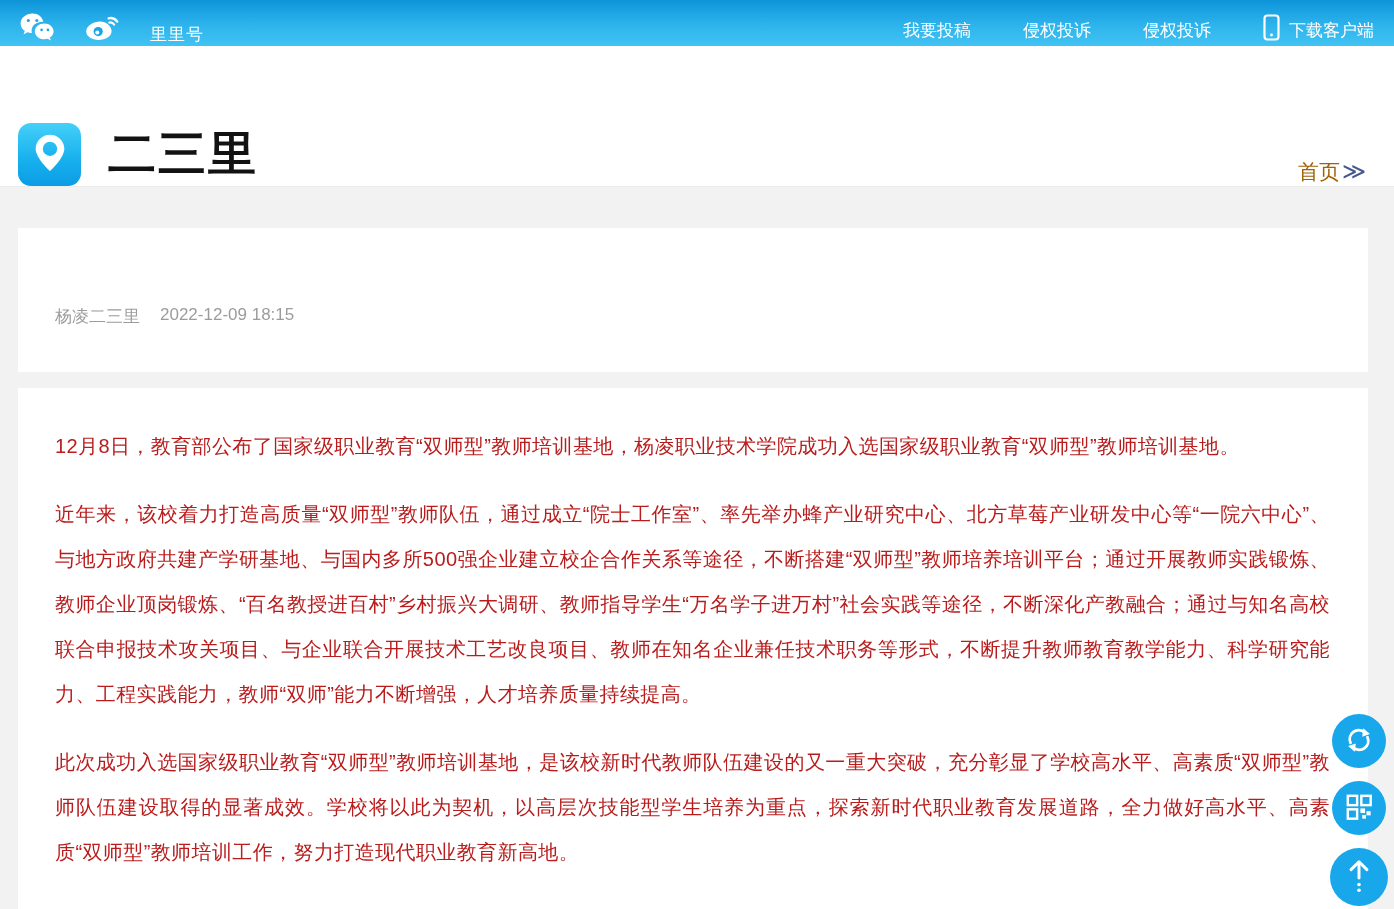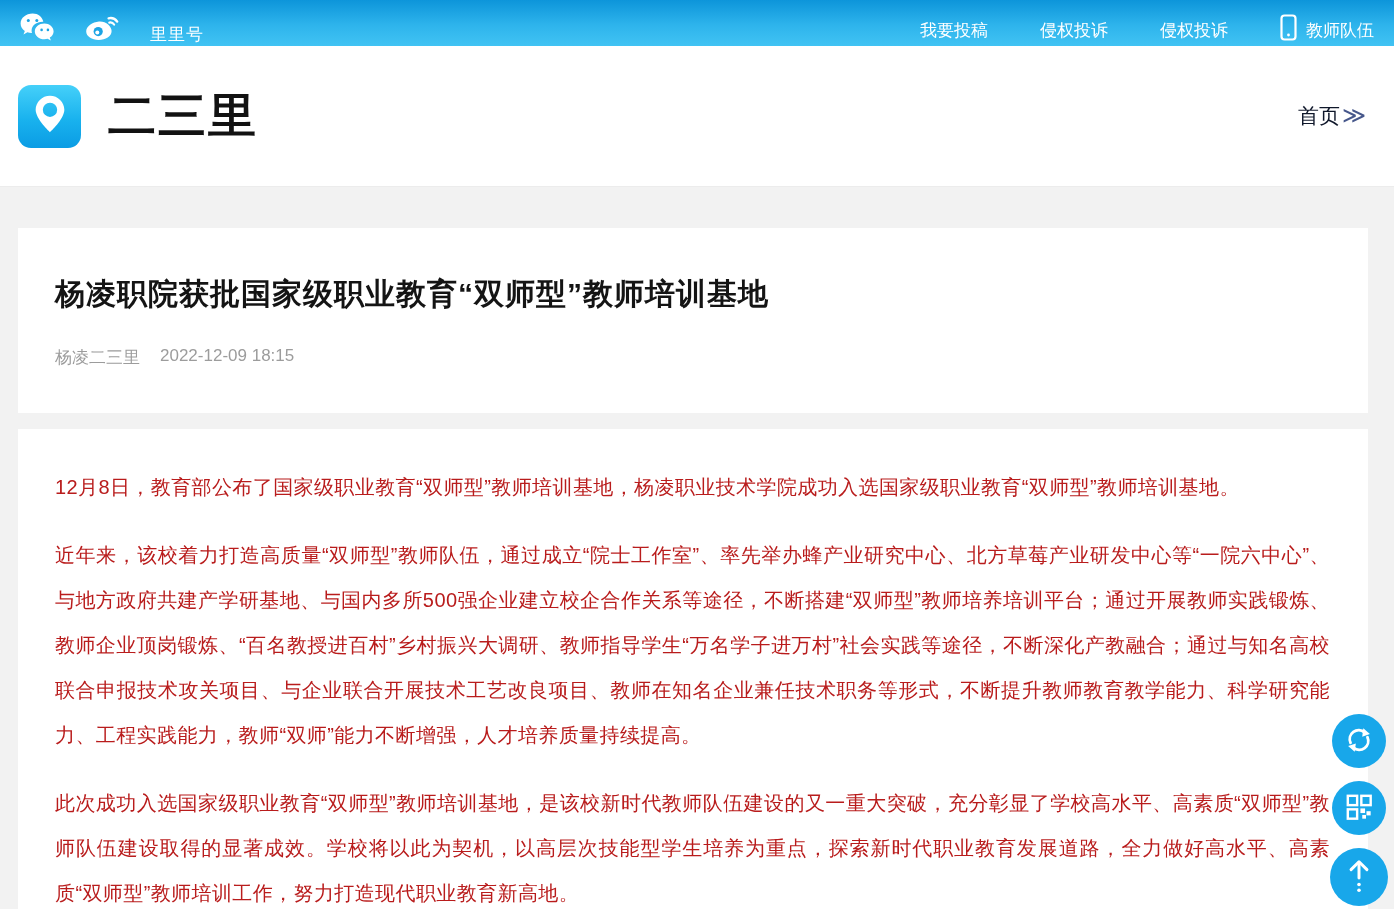--- a/index.html
+++ b/index.html
@@ -9,29 +9,29 @@
   
   .topbar { height:46px; background:linear-gradient(180deg,#0d95da 0%,#2eb4ec 55%,#41c3f3 100%);
     display:flex; align-items:flex-end; padding:0 20px; }
   .topbar .social { display:flex; align-items:center; gap:28px; }
   .topbar .brand { color:#fff; font-size:17px; margin-left:30px; letter-spacing:1px; }
   .topbar .right { margin-left:auto; display:flex; align-items:center; gap:52px; }
   .topbar .right a { color:#fff; font-size:17px; text-decoration:none; display:flex;
     align-items:center; gap:9px; cursor:pointer; }
 
   
-  .header { height:141px; background:#fff; display:flex; align-items:center;
+  .header { height:141px; background:#fff; display:flex; align-items:flex-end;
     padding:0 28px 0 18px; border-bottom:1px solid #ececec; }
   .logo-box { width:63px; height:63px; border-radius:13px; cursor:pointer;
     background:linear-gradient(180deg,#45d0f9 0%,#19b2ee 55%,#0b9ce4 100%);
     display:flex; align-items:center; justify-content:center; }
   .logo-text { font-size:48px; font-weight:900; color:#121212; margin-left:27px;
     cursor:pointer; letter-spacing:2px; }
   .home-link { margin-left:auto; display:flex; align-items:baseline; cursor:pointer; }
-  .home-label { font-size:21px; color:#0f172a; }
+  .home-label { font-size:21px; color:#a16207; }
   .home-arrow { font-size:23px; color:#46578b; margin-left:2px; }
 
   
   .page { background:#f2f2f2; height:722px; padding:41px 26px 0 18px; }
   .card { background:#ffffff; }
   .card-title { padding:46px 37px 44px; }
   .card-title h1 { font-size:30px; font-weight:700; color:#141414; letter-spacing:1px; }
   .meta { margin-top:31px; display:flex; align-items:flex-start; gap:20px;
     font-size:17px; color:#9c9c9c; }
   .card-body { margin-top:16px; padding:36px 38px 60px 37px; }
@@ -75,21 +75,21 @@
     <a>我要投稿</a>
     <a>侵权投诉</a>
     <a>侵权投诉</a>
     <a>
       <span>
         <svg width="17" height="27" viewBox="0 0 17 27">
           <rect x="1.5" y="1.5" width="14" height="24" rx="3" fill="none" stroke="#fff" stroke-width="2.2"></rect>
           <circle cx="8.5" cy="21" r="1.4" fill="#fff"></circle>
         </svg>
       </span>
-      <span>教师队伍</span>
+      <span>下载客户端</span>
     </a>
   </div>
 </div>
 
 <div class="header">
   <div class="logo-box">
     <span>
       <svg width="36" height="42" viewBox="0 0 40 48">
         <path fill="#fff" fill-rule="evenodd" d="M20 3C10.9 3 3.6 10.2 3.6 19.2c0 10.5 16.4 25.6 16.4 25.6s16.4-15.1 16.4-25.6C36.4 10.2 29.1 3 20 3zm0 24.4a8.2 8.2 0 1 1 0-16.4 8.2 8.2 0 0 1 0 16.4z"></path>
       </svg>
@@ -98,21 +98,20 @@
   <div class="logo-text">二三里</div>
   <div class="home-link">
     <span class="home-label">首页</span>
     <span class="home-arrow">≫</span>
   </div>
 </div>
 
 <div class="page">
 
   <div class="card card-title">
-    <h1>杨凌职院获批国家级职业教育“双师型”教师培训基地</h1>
     <div class="meta">
       <span>杨凌二三里</span>
       <span>2022-12-09 18:15</span>
     </div>
   </div>
 
   <div class="card card-body">
     <p>12月8日，教育部公布了国家级职业教育“双师型”教师培训基地，杨凌职业技术学院成功入选国家级职业教育“双师型”教师培训基地。</p>
     <p>近年来，该校着力打造高质量“双师型”教师队伍，通过成立“院士工作室”、率先举办蜂产业研究中心、北方草莓产业研发中心等“一院六中心”、与地方政府共建产学研基地、与国内多所500强企业建立校企合作关系等途径，不断搭建“双师型”教师培养培训平台；通过开展教师实践锻炼、教师企业顶岗锻炼、“百名教授进百村”乡村振兴大调研、教师指导学生“万名学子进万村”社会实践等途径，不断深化产教融合；通过与知名高校联合申报技术攻关项目、与企业联合开展技术工艺改良项目、教师在知名企业兼任技术职务等形式，不断提升教师教育教学能力、科学研究能力、工程实践能力，教师“双师”能力不断增强，人才培养质量持续提高。</p>
     <p>此次成功入选国家级职业教育“双师型”教师培训基地，是该校新时代教师队伍建设的又一重大突破，充分彰显了学校高水平、高素质“双师型”教师队伍建设取得的显著成效。学校将以此为契机，以高层次技能型学生培养为重点，探索新时代职业教育发展道路，全力做好高水平、高素质“双师型”教师培训工作，努力打造现代职业教育新高地。</p>

